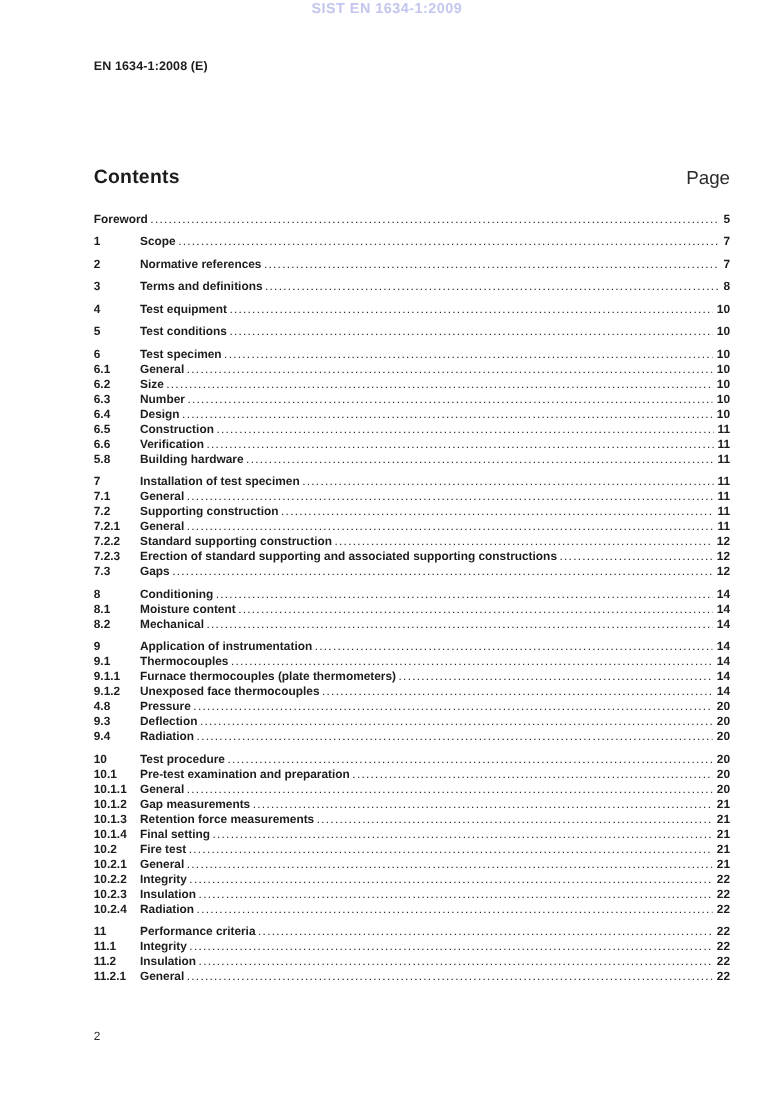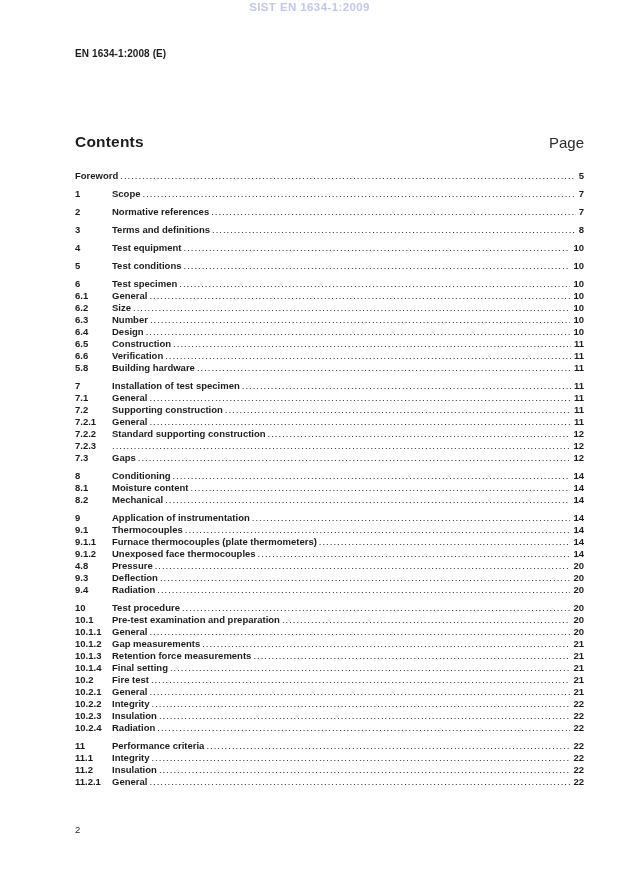--- a/index.html
+++ b/index.html
@@ -234,20 +234,21 @@
           <span class="toc-page">11</span>
         </div>
         <div class="toc-row">
           <span class="toc-num">7.2.2</span>
           <span class="toc-title">Standard supporting construction</span>
           <span class="toc-dots"></span>
           <span class="toc-page">12</span>
         </div>
         <div class="toc-row">
           <span class="toc-num">7.2.3</span>
+          <span class="toc-title">Erection of standard supporting and associated supporting constructions</span>
           <span class="toc-dots"></span>
           <span class="toc-page">12</span>
         </div>
         <div class="toc-row">
           <span class="toc-num">7.3</span>
           <span class="toc-title">Gaps</span>
           <span class="toc-dots"></span>
           <span class="toc-page">12</span>
         </div>
       </div>

